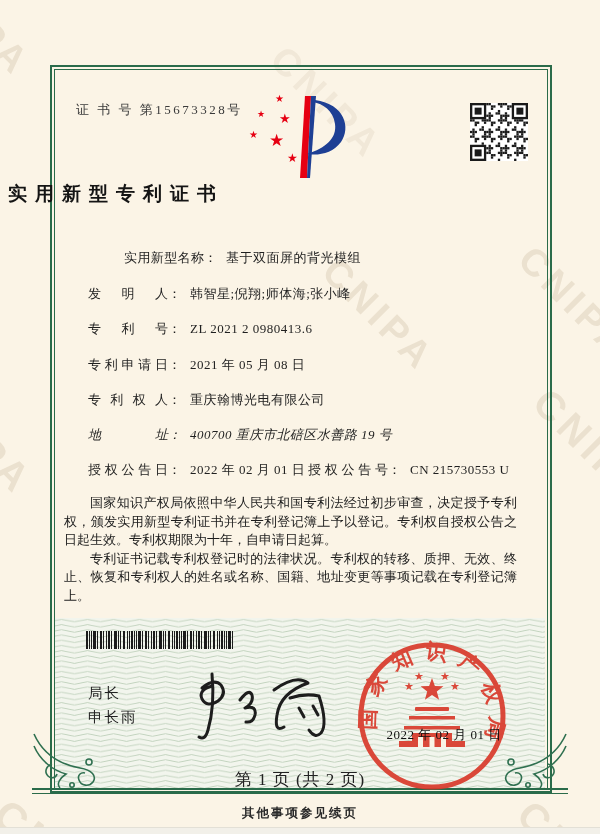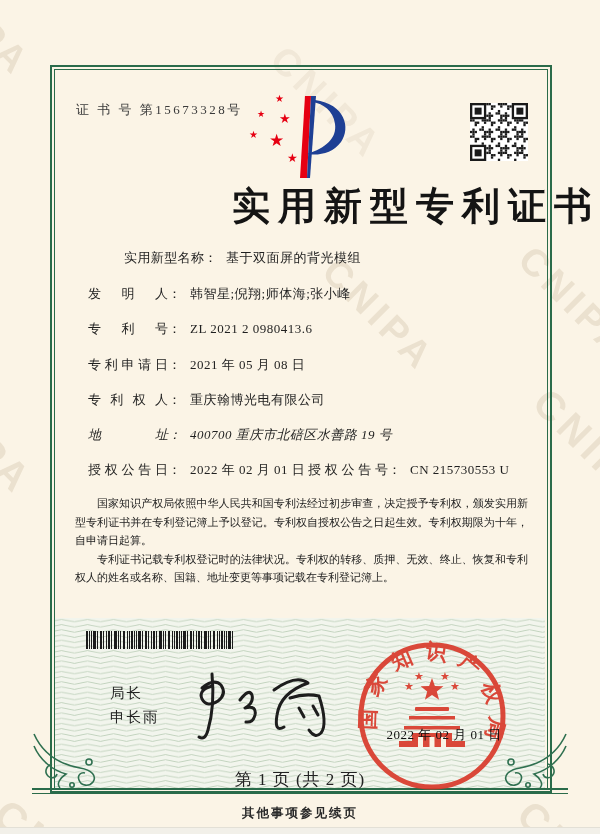--- a/index.html
+++ b/index.html
@@ -29,40 +29,40 @@
   .flourish{position:absolute;z-index:3;}
   .cert-no{
     position:absolute;left:76px;top:101px;z-index:2;
     font-size:13px;letter-spacing:2.5px;color:#3a3a3a;
   }
   .logo{position:absolute;left:245px;top:92px;width:112px;height:88px;z-index:2;}
   .logo .st{position:absolute;color:#e60012;line-height:1;}
   .qr{position:absolute;left:470px;top:103px;z-index:2;}
   .title{
     position:absolute;left:0;right:0;top:181px;z-index:2;
-    text-align:right;font-size:38px;font-weight:bold;
+    text-align:left;font-size:19px;font-weight:bold;
     letter-spacing:8px;text-indent:8px;color:#141414;
   }
   .field-row{
     position:absolute;display:flex;z-index:2;
     font-size:13px;color:#1f1f1f;line-height:20px;
   }
   .f-label{width:80px;display:inline-block;text-align:justify;text-align-last:justify;}
   .f-colon{margin-right:9px;}
   .f-value{letter-spacing:0.5px;white-space:nowrap;}
   .paras{
-    position:absolute;left:75px;top:494px;width:453px;z-index:2;
-    font-size:11px;line-height:18.6px;color:#1c1c1c;text-align:justify;
+    position:absolute;left:64px;top:494px;width:453px;z-index:2;
+    font-size:13px;line-height:18.6px;color:#1c1c1c;text-align:justify;
   }
   .paras p{margin:0;text-indent:2em;}
   .barcode{position:absolute;left:86px;top:631px;z-index:2;}
   .signer{
     position:absolute;left:88px;z-index:2;
     font-family:"Liberation Sans","DejaVu Sans",sans-serif;
-    font-size:14.5px;letter-spacing:2px;color:#222;margin-left:22px;
+    font-size:14.5px;letter-spacing:2px;color:#222;
   }
   .signer-title{top:684px;}
   .signer-name{top:708px;text-align:right;}
   .signature{position:absolute;left:178px;top:666px;z-index:2;}
   .seal{position:absolute;left:352px;top:636px;z-index:3;opacity:0.92;}
   .seal-date{
     position:absolute;left:368px;top:726px;width:152px;z-index:4;
     text-align:center;font-size:13px;letter-spacing:0.5px;color:#111;
   }
   .page-info{

